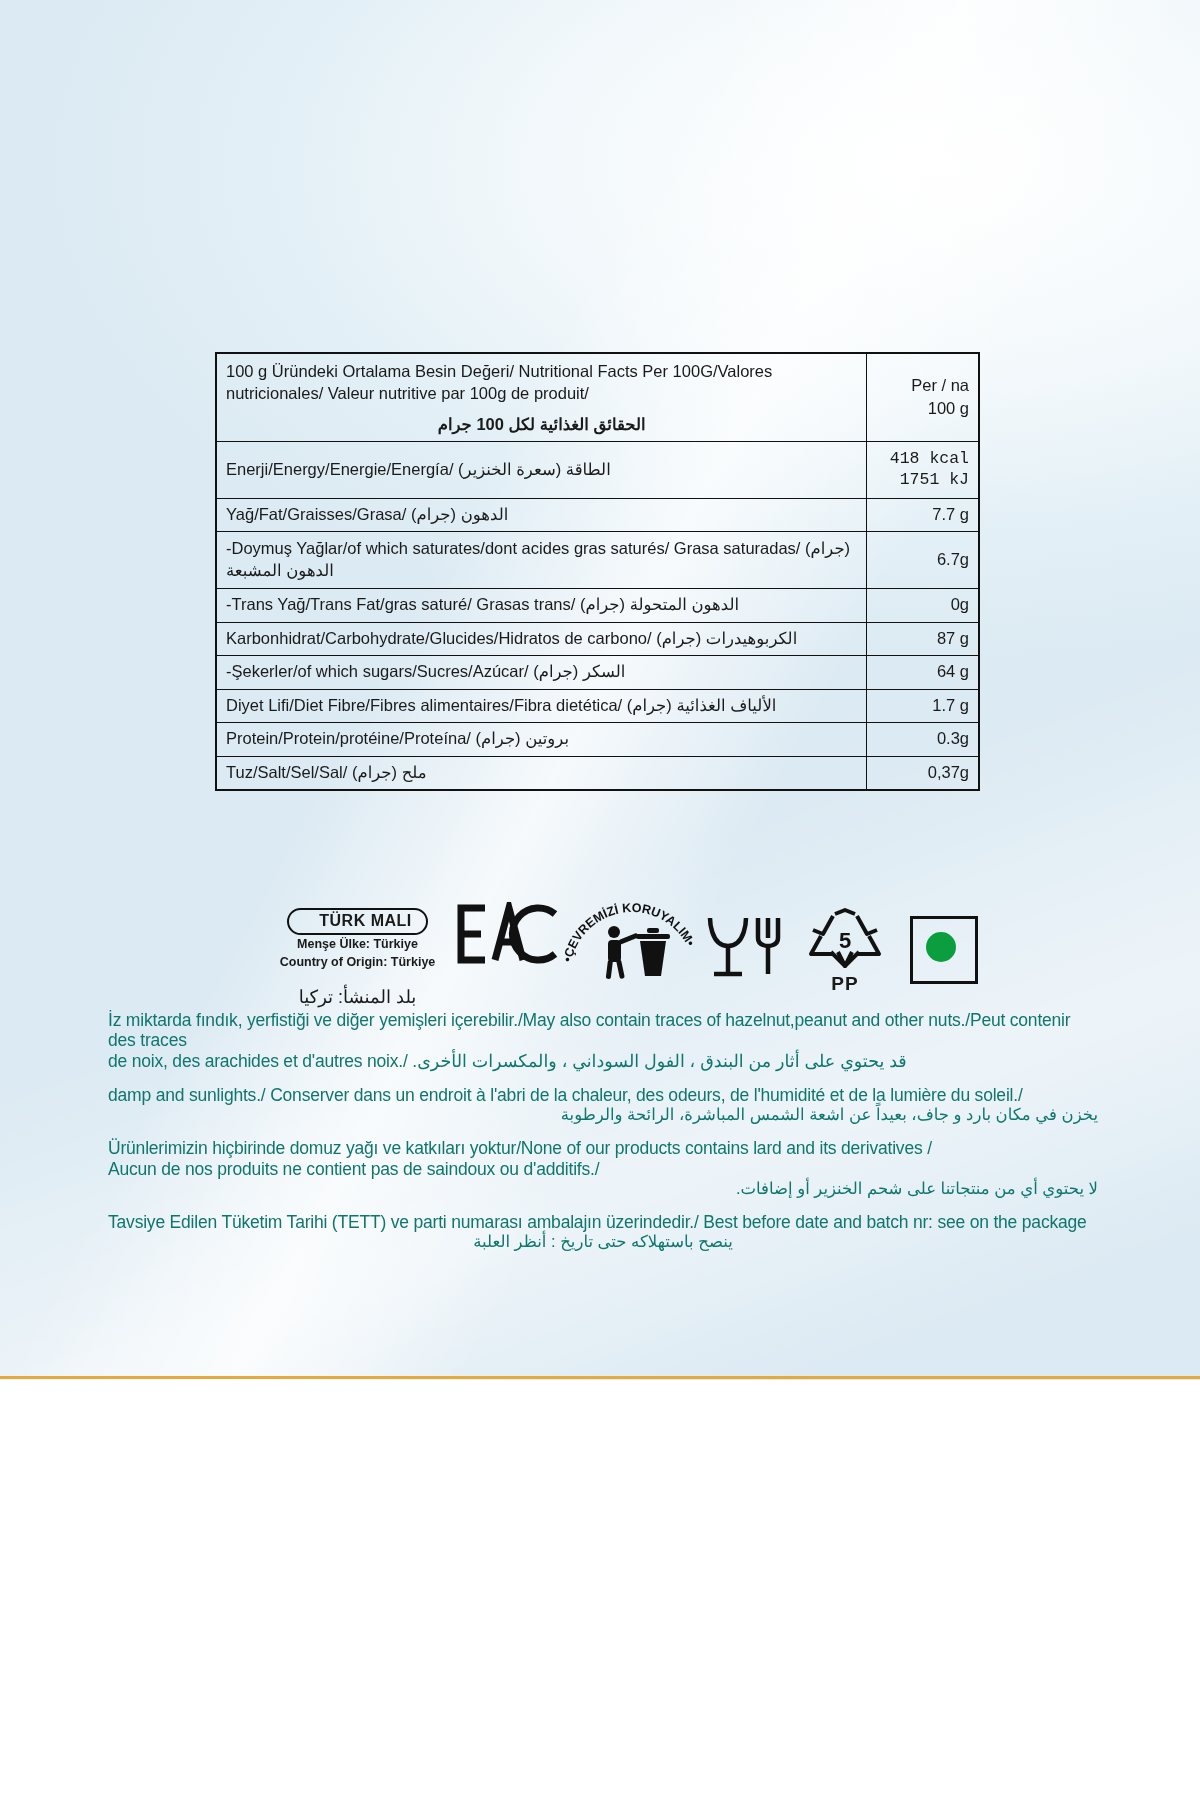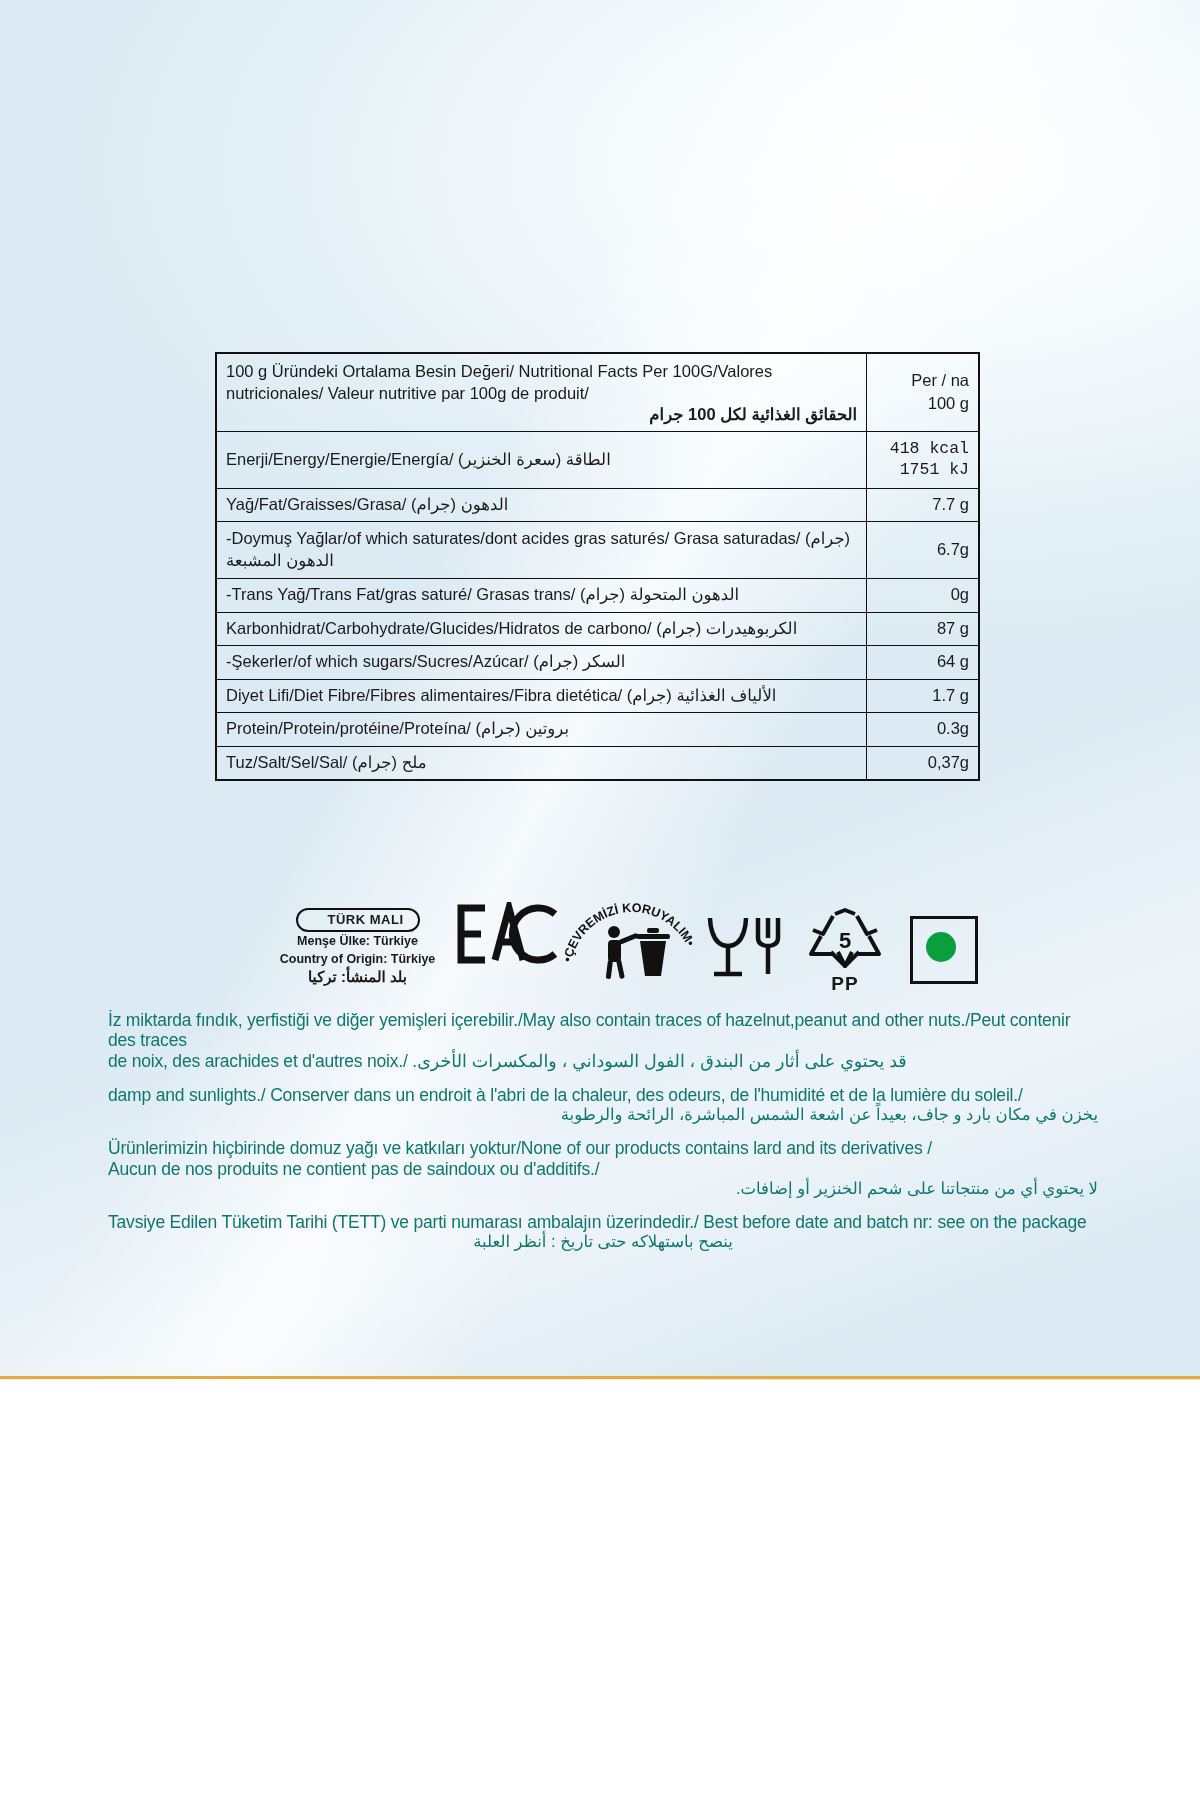--- a/index.html
+++ b/index.html
@@ -82,22 +82,22 @@
     white-space: nowrap;
   }
   .nutrition-table tr.head td {
     font-size: 16.5px;
   }
   .hdr-label {
     line-height: 1.35;
   }
   .hdr-ar {
     display: block;
-    text-align: right;
-    margin-top: 0;
+    text-align: center;
+    margin-top: 10px;
     direction: rtl;
     font-weight: 700;
   }
   .hdr-value {
     line-height: 1.4;
   }
   .ar {
     direction: rtl;
     unicode-bidi: embed;
   }
@@ -122,35 +122,34 @@
   .turkmal {
     left: 0;
     width: 175px;
     text-align: center;
   }
   .turkmal .tm-badge {
     display: inline-block;
     border: 2px solid #111;
     border-radius: 14px;
     padding: 2px 14px 3px 30px;
-    font-size: 13px;
+    font-size: 16px;
     font-weight: 700;
     letter-spacing: .5px;
   }
   .turkmal .tm-line {
     font-size: 12.5px;
     font-weight: 700;
     line-height: 1.25;
     margin-top: 2px;
   }
   .turkmal .tm-ar {
-    font-size: 15px;
+    font-size: 18px;
     direction: rtl;
-    margin-top: 1px;
-    font-weight: bold;
+    margin-top: 16px;
   }
 
   .eac {
     left: 185px;
     top: -6px;
     font-size: 56px;
     font-weight: 700;
     letter-spacing: -3px;
     font-family: "Liberation Sans", sans-serif;
   }

